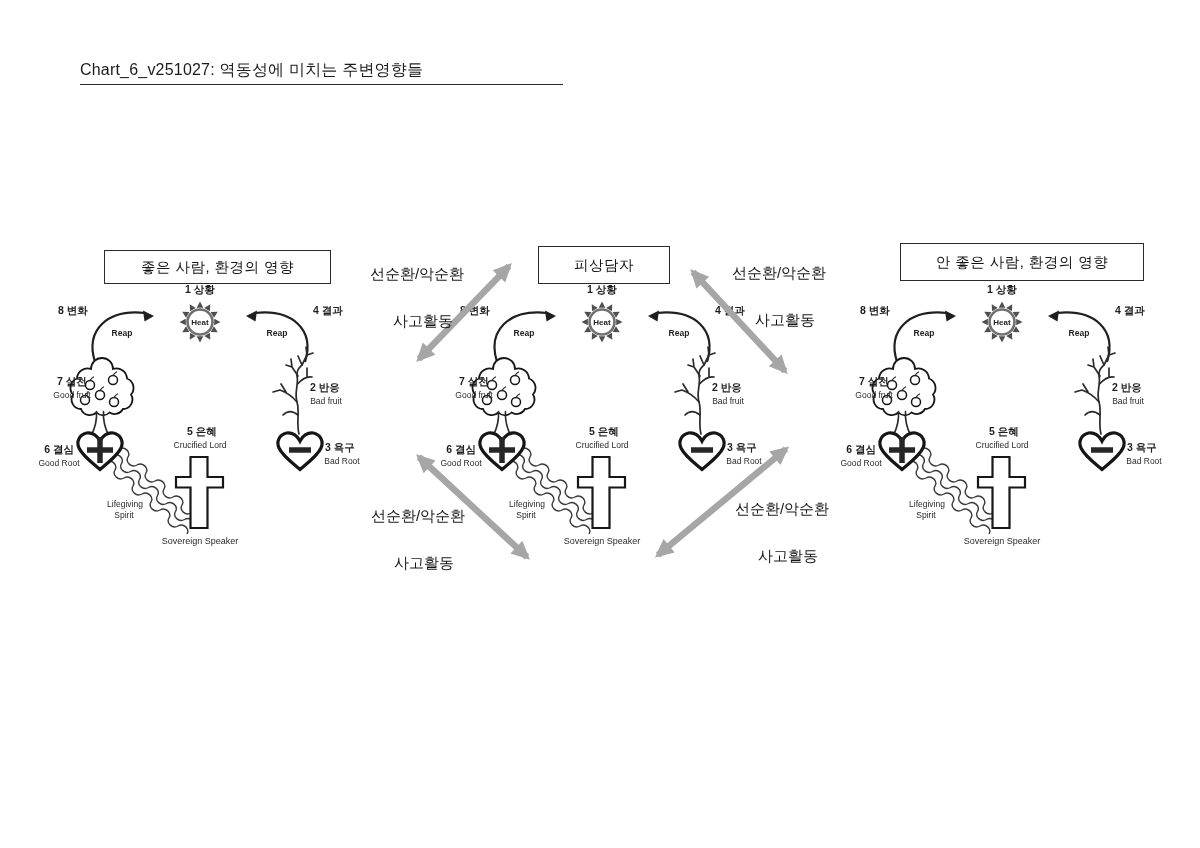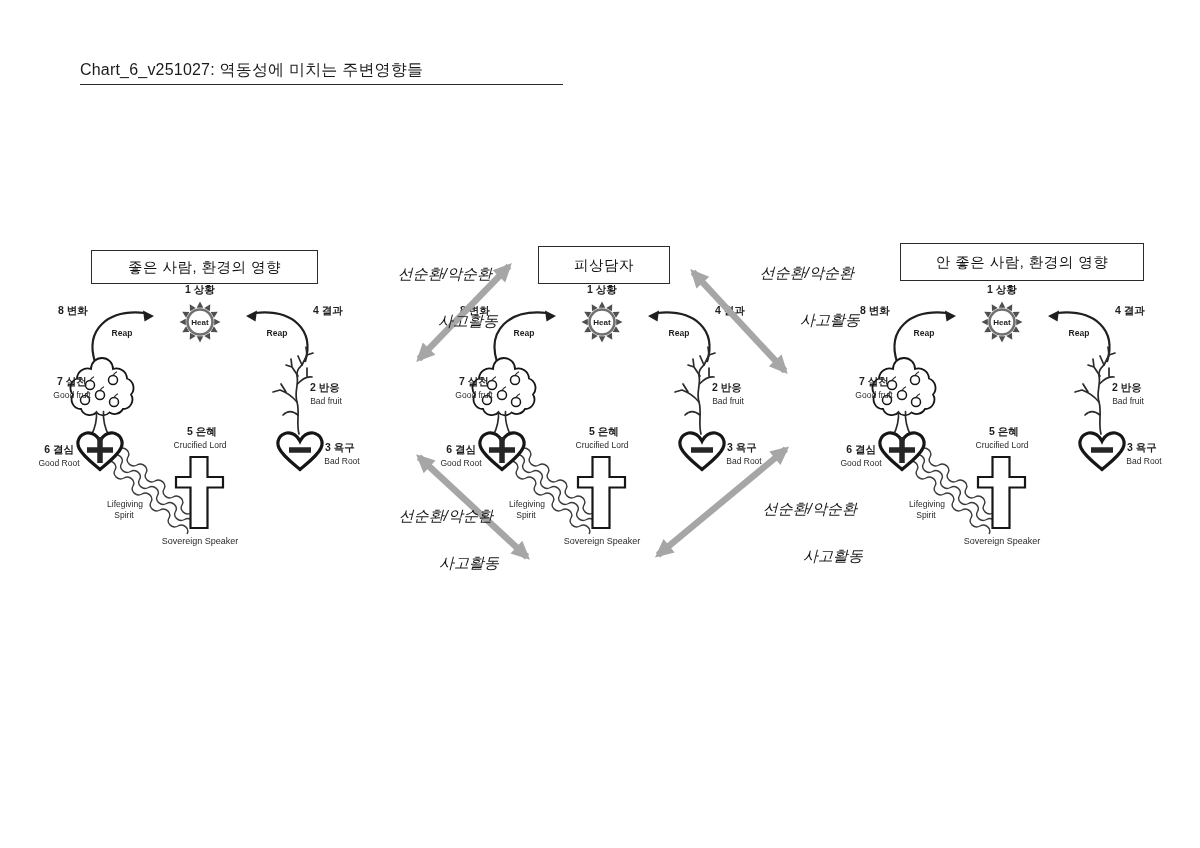--- a/index.html
+++ b/index.html
@@ -18,21 +18,21 @@
     border-bottom:1.6px solid #2b2b2b;
     padding:0 140px 3px 0;
     white-space:nowrap;
   }
 
   .panel-header{
     position:absolute;border:1.6px solid #2b2b2b;background:#fff;
     display:flex;align-items:center;justify-content:center;
     font-size:14.5px;color:#141414;letter-spacing:.5px;white-space:nowrap;
   }
-  #hdr-left  {left:91px; top:250px;width:225px;height:32px;}
+  #hdr-left  {left:104px; top:250px;width:225px;height:32px;}
   #hdr-center{left:538px;top:246px;width:130px;height:36px;}
   #hdr-right {left:880px;top:243px;width:242px;height:36px;margin-left:20px;}
 
   .diagram-slot{position:absolute;top:278px;width:310px;height:282px;}
   #diag-left  {left:45px;}
   #diag-center{left:447px;}
   #diag-right {left:847px;}
   .diagram-slot svg{overflow:visible;display:block;}
 
   svg text{font-family:"Liberation Sans","DejaVu Sans",sans-serif;fill:var(--ink);}
@@ -44,22 +44,22 @@
 
   .stroke-ink{stroke:var(--ink);fill:none;}
   .shape{stroke:#161616;fill:#fff;}
   .wavy{stroke:#3a3a3a;fill:none;stroke-width:1.4;}
   .branch{stroke:#2a2a2a;fill:none;stroke-linecap:round;stroke-linejoin:round;}
 
   .connectors{position:absolute;left:0;top:0;pointer-events:none;}
   .conn{stroke:var(--connector);stroke-width:6.5;}
 
   .exchange-label{
-    position:absolute;width:150px;text-align:right;
-    font-size:15px;color:#161616;line-height:1;white-space:nowrap;font-style:italic;
+    position:absolute;width:150px;text-align:center;
+    font-size:15px;color:#161616;line-height:1;white-space:nowrap;
   }
   .exchange-label .l2{margin-top:32px;transform:translateX(6px);}
   #xl-tl{left:342px;top:266px;}
   #xl-bl{left:343px;top:508px;}
   #xl-tr{left:704px;top:265px;}
   #xl-br{left:707px;top:501px;}
 </style>
 </head>
 <body>
 

